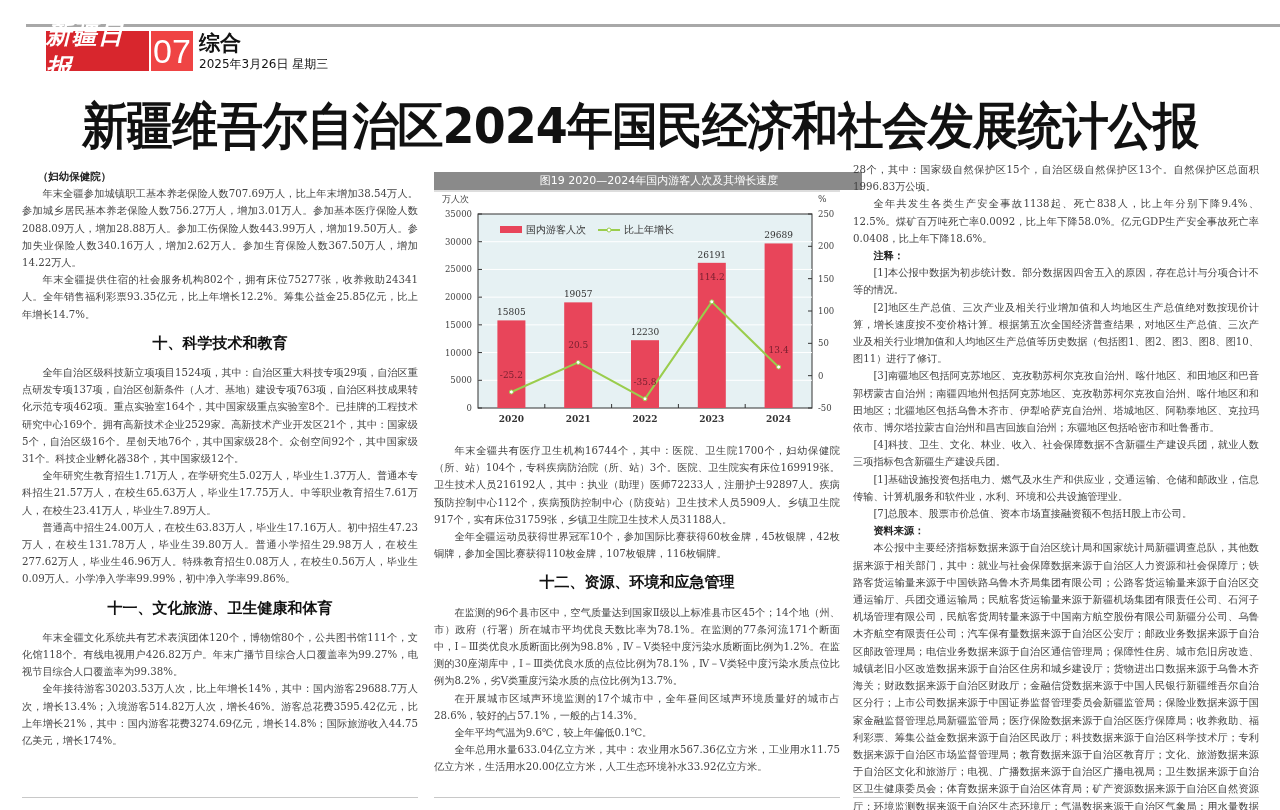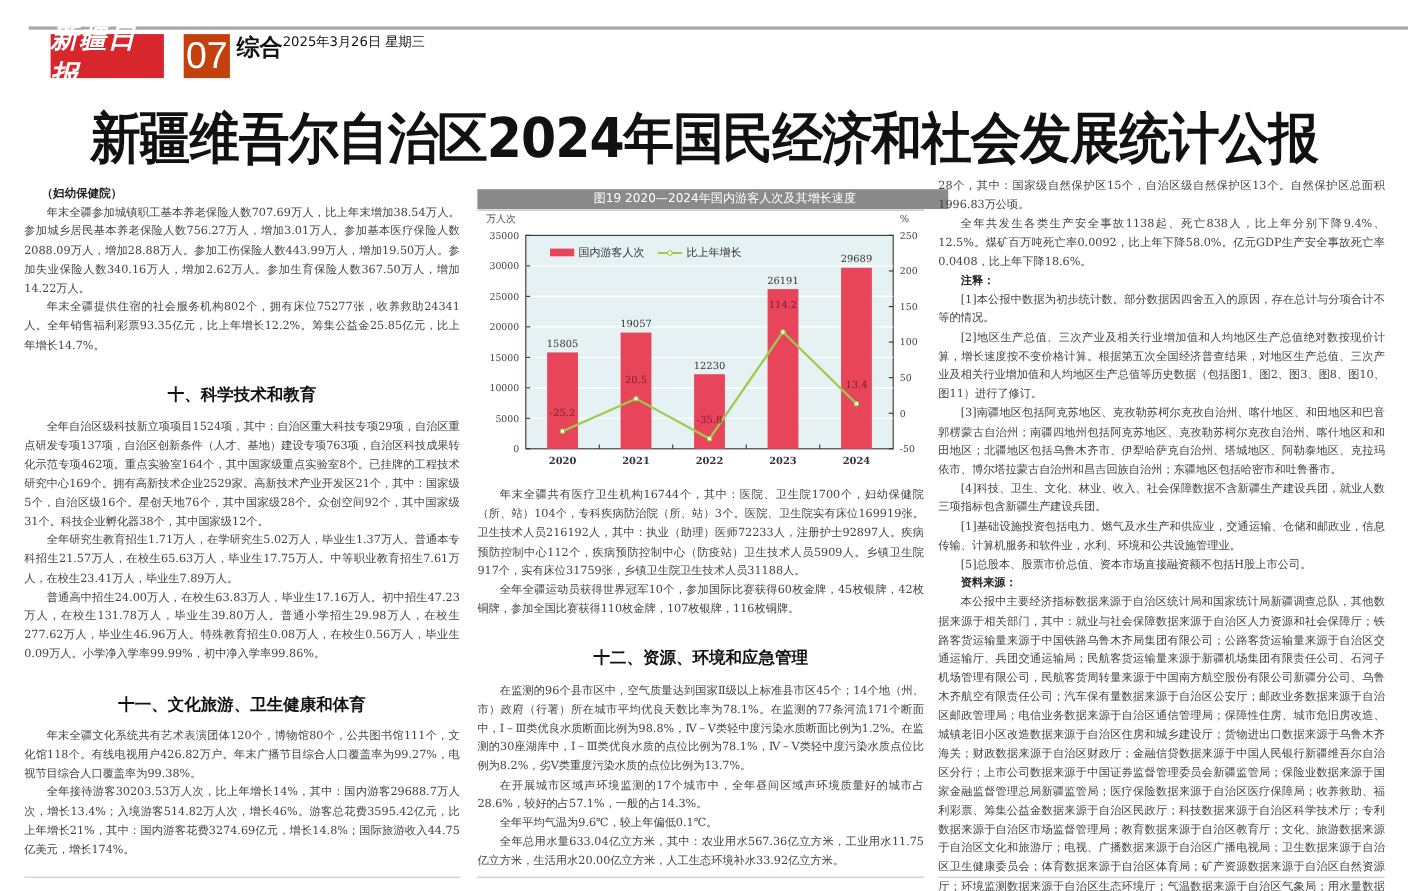--- a/index.html
+++ b/index.html
@@ -1,32 +1,32 @@
 <!DOCTYPE html>
 <html><head>
 <meta charset="utf-8">
 <style>
   html, body { margin:0; padding:0; background:#fff; }
   body { width:1280px; height:810px; position:relative; overflow:hidden; font-family:"DejaVu Serif", serif; color:#333; }
   .topline { position:absolute; left:26px; top:24px; width:1254px; height:3px; background:#a8a8a8; }
   .masthead { position:absolute; left:26px; top:31px; height:40px; display:flex; align-items:stretch;padding-left:20px; }
   .logo { width:103px; height:40px; background:#d8262d; color:#fff; font-family:"DejaVu Serif", serif; font-weight:bold; font-style:italic; font-size:25px; display:flex; align-items:center; justify-content:center; letter-spacing:1px; }
-  .pageno { width:42px; height:40px; background:#c2410c; color:#fff; font-family:"Liberation Sans", sans-serif; font-size:34px; font-weight:300; display:flex; align-items:center; justify-content:center; margin-left:18px; }
-  .sect { margin-left:6px; display:flex; flex-direction:row; justify-content:space-between; }
+  .pageno { width:42px; height:40px; background:#ef4444; color:#fff; font-family:"Liberation Sans", sans-serif; font-size:34px; font-weight:300; display:flex; align-items:center; justify-content:center; margin-left:2px; }
+  .sect { margin-left:6px; display:flex; flex-direction:column; justify-content:space-between; }
   .sect-name { font-family:"DejaVu Sans", sans-serif; font-weight:bold; font-size:21px; color:#111; line-height:24px; }
   .sect-date { font-family:"DejaVu Sans", sans-serif; font-size:12px; color:#111; line-height:14px; }
   .headline { position:absolute; left:0; top:90px; width:1280px; text-align:center; font-family:"DejaVu Sans", sans-serif; font-weight:bold; font-size:50px; color:#111; letter-spacing:-1px; line-height:72px; transform:scaleX(0.92); }
   .col { position:absolute; top:168px; font-size:10.2px; line-height:17.2px; color:#444; text-align:justify; }
   .col p { margin:0; text-indent:2em; }
   .col p.noind { text-indent:0; }
   .col1 { left:22px; width:396px; }
   .col2 { left:434px; width:406px; top:172px; }
   .col3 { left:853px; width:406px; top:161px; }
   .cont { font-family:"DejaVu Sans", sans-serif; font-weight:bold; font-size:10.5px; color:#222; text-indent:1.5em !important; }
-  .h2 { font-family:"DejaVu Sans", sans-serif; font-weight:bold; font-size:15px; color:#111; text-align:center; margin:28px 0 12px 0; letter-spacing:0; }
+  .h2 { font-family:"DejaVu Sans", sans-serif; font-weight:bold; font-size:15px; color:#111; text-align:center; margin:12px 0 12px 0; letter-spacing:0; }
   .note-h { font-family:"DejaVu Sans", sans-serif; font-weight:bold; color:#222; }
   .chart { position:relative; width:406px; height:268px; margin-bottom:2px; }
   .chart-title { position:absolute; left:0; top:0; width:406px; height:18px; background:#8a8a8a; color:#fff; font-family:"DejaVu Sans", sans-serif; font-size:11px; line-height:18px; text-align:center;padding-left:22px; }
   .chart svg { position:absolute; left:0; top:0; }
   .botline { position:absolute; top:797px; height:1px; background:#c8c8c8; }
 </style>
 </head>
 <body>
 
 <div class="topline"></div>
@@ -162,20 +162,20 @@
 
 <div class="col col3">
   <p class="noind">28个，其中：国家级自然保护区15个，自治区级自然保护区13个。自然保护区总面积1996.83万公顷。</p>
   <p>全年共发生各类生产安全事故1138起、死亡838人，比上年分别下降9.4%、12.5%。煤矿百万吨死亡率0.0092，比上年下降58.0%。亿元GDP生产安全事故死亡率0.0408，比上年下降18.6%。</p>
   <p class="note-h">注释：</p>
   <p>[1]本公报中数据为初步统计数。部分数据因四舍五入的原因，存在总计与分项合计不等的情况。</p>
   <p>[2]地区生产总值、三次产业及相关行业增加值和人均地区生产总值绝对数按现价计算，增长速度按不变价格计算。根据第五次全国经济普查结果，对地区生产总值、三次产业及相关行业增加值和人均地区生产总值等历史数据（包括图1、图2、图3、图8、图10、图11）进行了修订。</p>
   <p>[3]南疆地区包括阿克苏地区、克孜勒苏柯尔克孜自治州、喀什地区、和田地区和巴音郭楞蒙古自治州；南疆四地州包括阿克苏地区、克孜勒苏柯尔克孜自治州、喀什地区和和田地区；北疆地区包括乌鲁木齐市、伊犁哈萨克自治州、塔城地区、阿勒泰地区、克拉玛依市、博尔塔拉蒙古自治州和昌吉回族自治州；东疆地区包括哈密市和吐鲁番市。</p>
   <p>[4]科技、卫生、文化、林业、收入、社会保障数据不含新疆生产建设兵团，就业人数三项指标包含新疆生产建设兵团。</p>
   <p>[1]基础设施投资包括电力、燃气及水生产和供应业，交通运输、仓储和邮政业，信息传输、计算机服务和软件业，水利、环境和公共设施管理业。</p>
-  <p>[5]总股本、股票市价总值、资本市场直接融资额不包括H股上市公司。</p>
+  <p>[7]总股本、股票市价总值、资本市场直接融资额不包括H股上市公司。</p>
   <p class="note-h">资料来源：</p>
   <p>本公报中主要经济指标数据来源于自治区统计局和国家统计局新疆调查总队，其他数据来源于相关部门，其中：就业与社会保障数据来源于自治区人力资源和社会保障厅；铁路客货运输量来源于中国铁路乌鲁木齐局集团有限公司；公路客货运输量来源于自治区交通运输厅、兵团交通运输局；民航客货运输量来源于新疆机场集团有限责任公司、石河子机场管理有限公司，民航客货周转量来源于中国南方航空股份有限公司新疆分公司、乌鲁木齐航空有限责任公司；汽车保有量数据来源于自治区公安厅；邮政业务数据来源于自治区邮政管理局；电信业务数据来源于自治区通信管理局；保障性住房、城市危旧房改造、城镇老旧小区改造数据来源于自治区住房和城乡建设厅；货物进出口数据来源于乌鲁木齐海关；财政数据来源于自治区财政厅；金融信贷数据来源于中国人民银行新疆维吾尔自治区分行；上市公司数据来源于中国证券监督管理委员会新疆监管局；保险业数据来源于国家金融监督管理总局新疆监管局；医疗保险数据来源于自治区医疗保障局；收养救助、福利彩票、筹集公益金数据来源于自治区民政厅；科技数据来源于自治区科学技术厅；专利数据来源于自治区市场监督管理局；教育数据来源于自治区教育厅；文化、旅游数据来源于自治区文化和旅游厅；电视、广播数据来源于自治区广播电视局；卫生数据来源于自治区卫生健康委员会；体育数据来源于自治区体育局；矿产资源数据来源于自治区自然资源厅；环境监测数据来源于自治区生态环境厅；气温数据来源于自治区气象局；用水量数据来源于自治区水利厅；林业、自然保护区数据来源于自治区林业和草原局；生产安全事故数据来源于自治区应急管理厅。</p>
 </div>
 
 <div class="botline" style="left:22px;width:396px;"></div>
 <div class="botline" style="left:434px;width:406px;"></div>
 <div class="botline" style="left:853px;width:406px;"></div>
 
 </body></html>

